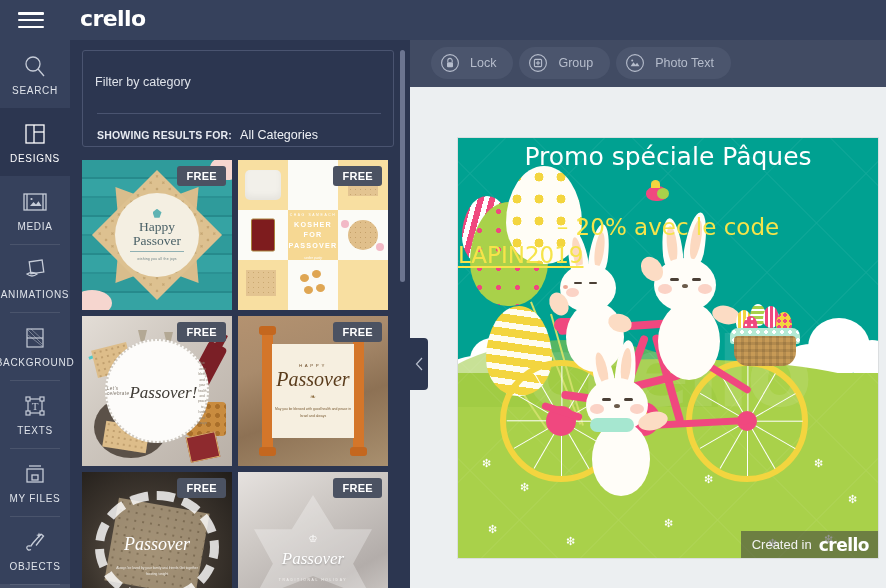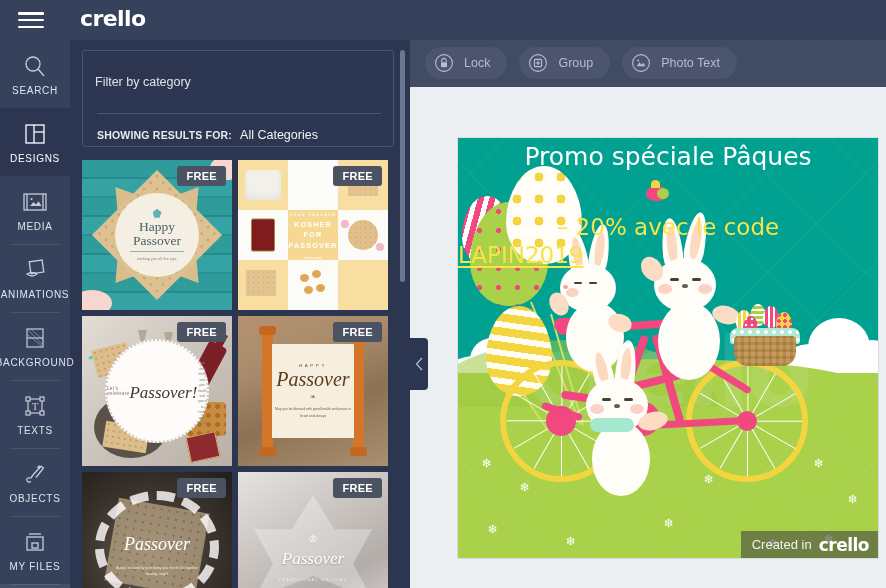--- a/index.html
+++ b/index.html
@@ -213,21 +213,21 @@
 
   
   .work {
     position: absolute; left: 410px; top: 40px; width: 476px; height: 548px;
     background: #eceff1; z-index: 10;
   }
   .toolbar {
     position: absolute; left: 0; top: 0; width: 476px; height: 47px;
     background: #414b63;
   }
-  .tool-row { position: absolute; left: 15px; top: 7px; display: flex; gap: 12px; align-items: flex-start; }
+  .tool-row { position: absolute; left: 21px; top: 7px; display: flex; gap: 6px; align-items: flex-start; }
   .tool-btn {
     height: 32px; border-radius: 16px; background: #4b556d; border: none;
     display: flex; align-items: center; gap: 9px; padding: 0 17px 0 8px;
     color: #b6bdcc; font-size: 12.5px; cursor: pointer;
     font-family: "Liberation Sans", sans-serif;
   }
   .tool-btn.plain { padding: 0 12px; gap: 7px; }
   .tool-ico { width: 22px; height: 22px; display:flex; align-items:center; justify-content:center; }
   .tool-ico svg { display: block; }
   .caret { width: 0; height: 0; border-left: 4px solid transparent; border-right: 4px solid transparent;
@@ -372,39 +372,39 @@
             <rect x="17" y="3" width="4" height="4" fill="#36415c"></rect>
           <rect x="3" y="17" width="4" height="4" fill="#36415c"></rect>
             <rect x="17" y="17" width="4" height="4" fill="#36415c"></rect>
         </svg>
       </div>
       <div class="rail-label">TEXTS</div>
     </div>
 
     <div class="rail-item">
       <div class="rail-ico">
+        <svg width="24" height="22" viewBox="0 0 24 22" fill="none" stroke="#c6ccd8" stroke-width="1.3">
+          <rect x="4" y="6" width="16" height="13"></rect>
+            <line x1="6" y1="3" x2="18" y2="3"></line>
+          <rect x="9" y="12" width="6" height="5"></rect>
+        </svg>
+      </div>
+      <div class="rail-label">MY FILES</div>
+    </div>
+
+    <div class="rail-item">
+      <div class="rail-ico">
         <svg width="26" height="24" viewBox="0 0 26 24" fill="none" stroke="#c6ccd8" stroke-width="1.3">
           <path d="M19 4 L11 13 l-2.5 3.5"></path>
             <path d="M19 4 l2.5 2 -7.5 9.5"></path>
           <path d="M8 16 q-4 -0.5 -3 2.5 q1 2.5 4 1"></path>
           <path d="M17 2.5 l0.8 2 2 0.6 -2 0.8 -0.8 2 -0.8-2 -2-0.8 2-0.6z" fill="#c6ccd8" stroke="none"></path>
         </svg>
       </div>
       <div class="rail-label">OBJECTS</div>
-    </div>
-
-    <div class="rail-item">
-      <div class="rail-ico">
-        <svg width="24" height="22" viewBox="0 0 24 22" fill="none" stroke="#c6ccd8" stroke-width="1.3">
-          <rect x="4" y="6" width="16" height="13"></rect>
-            <line x1="6" y1="3" x2="18" y2="3"></line>
-          <rect x="9" y="12" width="6" height="5"></rect>
-        </svg>
-      </div>
-      <div class="rail-label">MY FILES</div>
     </div>
 
     <div class="rail-item shortcut">
       
     </div>
   </div>
 
   <div class="panel">
 
     <div class="filterbox">

